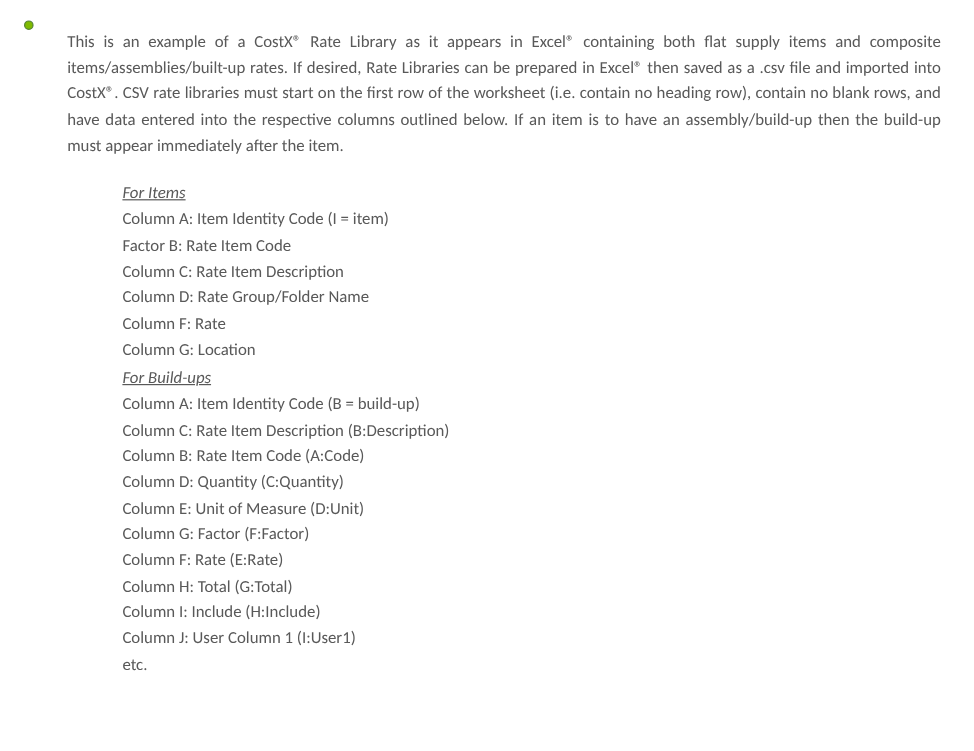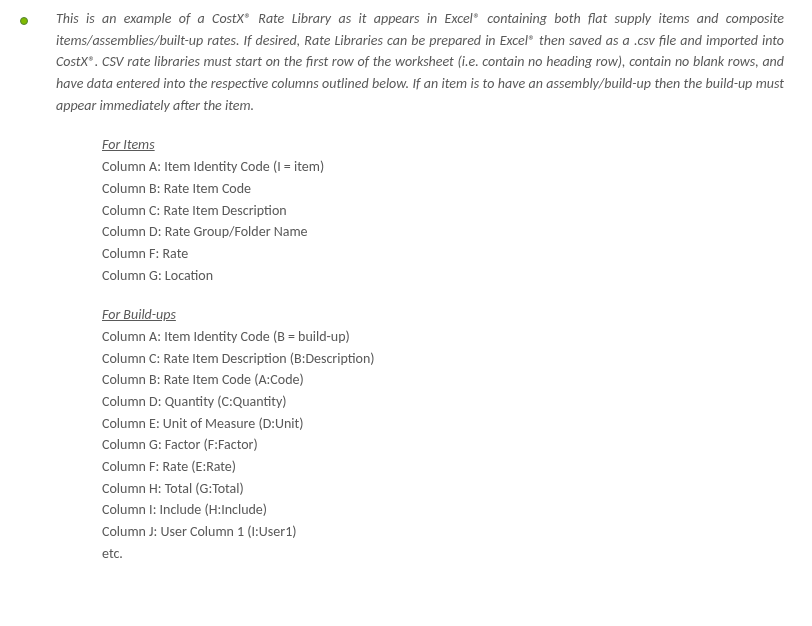--- a/index.html
+++ b/index.html
@@ -21,53 +21,53 @@
     }
     .bullet-dot {
       width: 8px;
       height: 8px;
       border-radius: 50%;
       background: #7fba00;  
       border: 1px solid #548235;
       display: inline-block;
     }
     .intro {
-      font-style: italic;
       text-align: justify;
       flex: 1;
+      margin-top: 16px;
     }
     .sections {
       margin-left: 82px;
       margin-top: 18px;
     }
     .section-heading {
       font-style: italic;
       text-decoration: underline;
-      margin-top: 18px;
+      margin-top: 2px;
       margin-bottom: 0;
     }
     .section-heading.first { margin-top: 16px; }
     .col-line {
     }
   </style>
 </head>
 <body>
 
 <div class="top-block">
   <div class="bullet">
     <span class="bullet-dot"></span>
   </div>
   <div class="intro">This is an example of a CostX® Rate Library as it appears in Excel® containing both flat supply items and composite items/assemblies/built-up rates. If desired, Rate Libraries can be prepared in Excel® then saved as a .csv file and imported into CostX®. CSV rate libraries must start on the first row of the worksheet (i.e. contain no heading row), contain no blank rows, and have data entered into the respective columns outlined below. If an item is to have an assembly/build-up then the build-up must appear immediately after the item.</div>
 </div>
 
 <div class="sections">
 
   <div class="section-heading first">For Items</div>
   <div class="col-line">Column A: Item Identity Code (I = item)</div>
-  <div class="col-line">Column B: Rate Item Code</div>
+  <div class="col-line">Factor B: Rate Item Code</div>
   <div class="col-line">Column C: Rate Item Description</div>
   <div class="col-line">Column D: Rate Group/Folder Name</div>
   <div class="col-line">Column F: Rate</div>
   <div class="col-line">Column G: Location</div>
 
   <div class="section-heading">For Build-ups</div>
   <div class="col-line">Column A: Item Identity Code (B = build-up)</div>
   <div class="col-line">Column C: Rate Item Description (B:Description)</div>
   <div class="col-line">Column B: Rate Item Code (A:Code)</div>
   <div class="col-line">Column D: Quantity (C:Quantity)</div>

